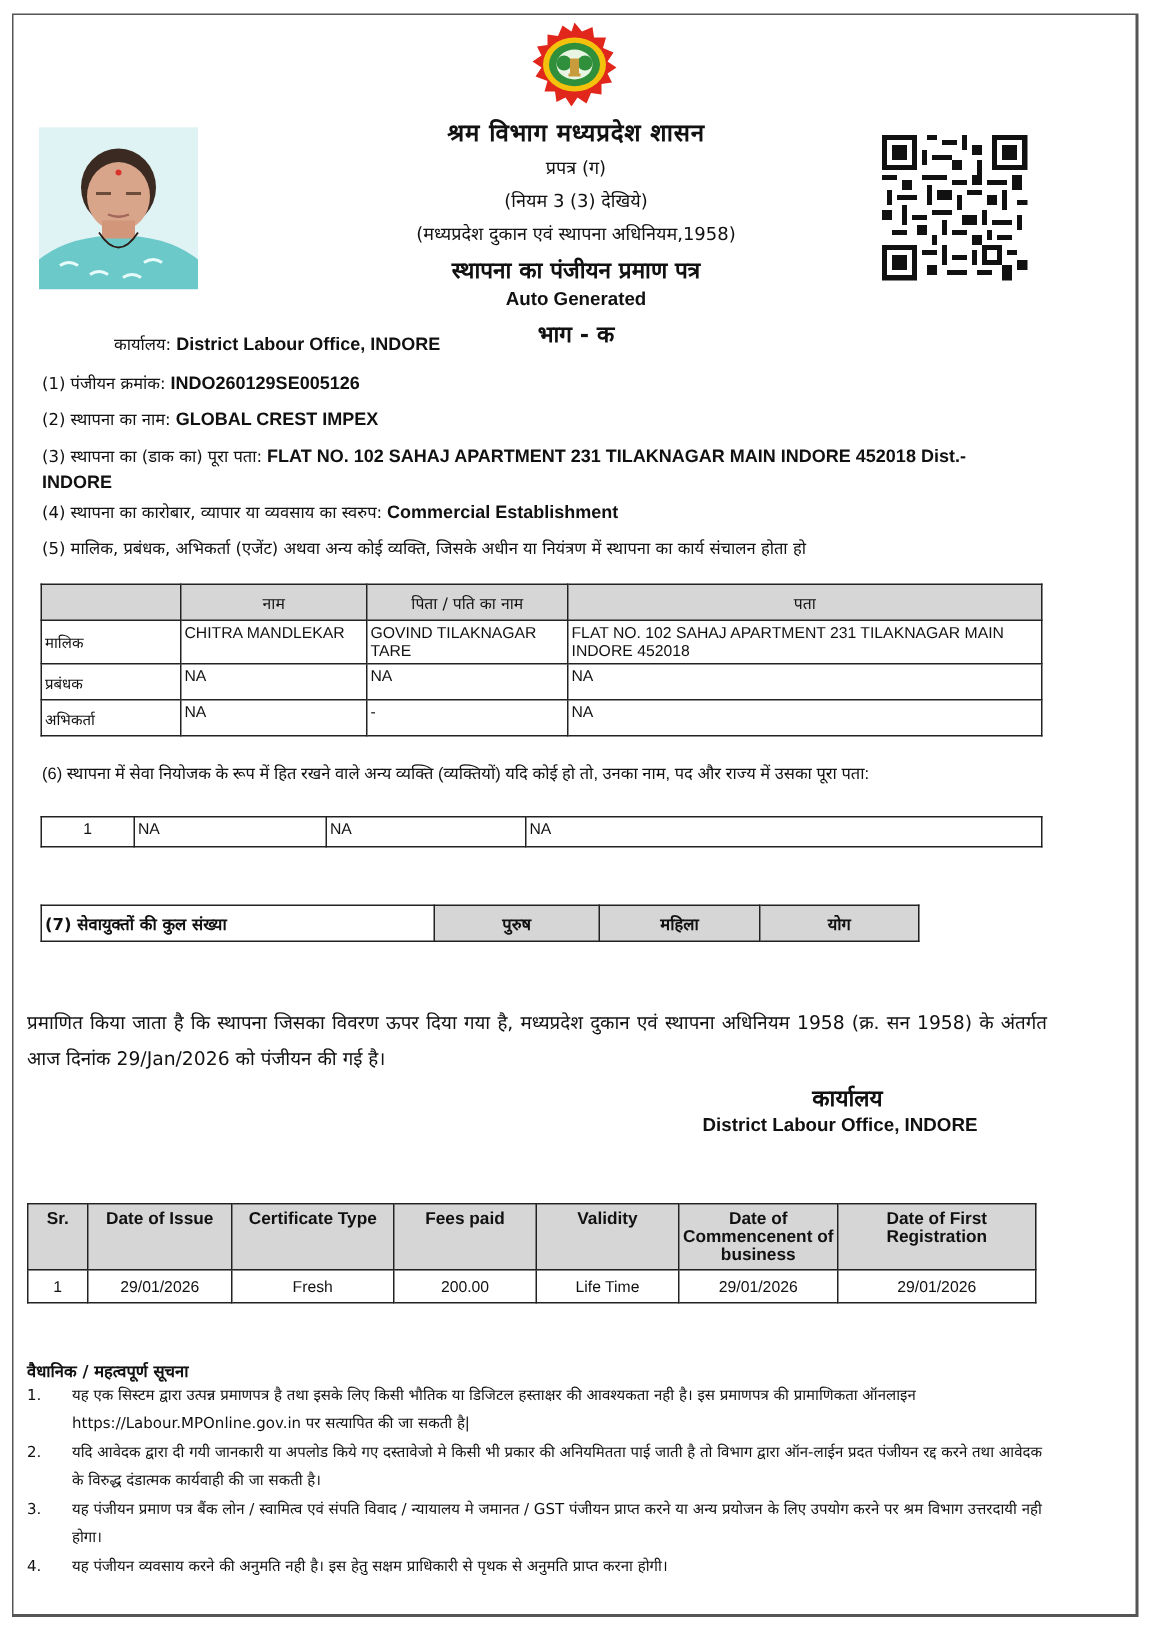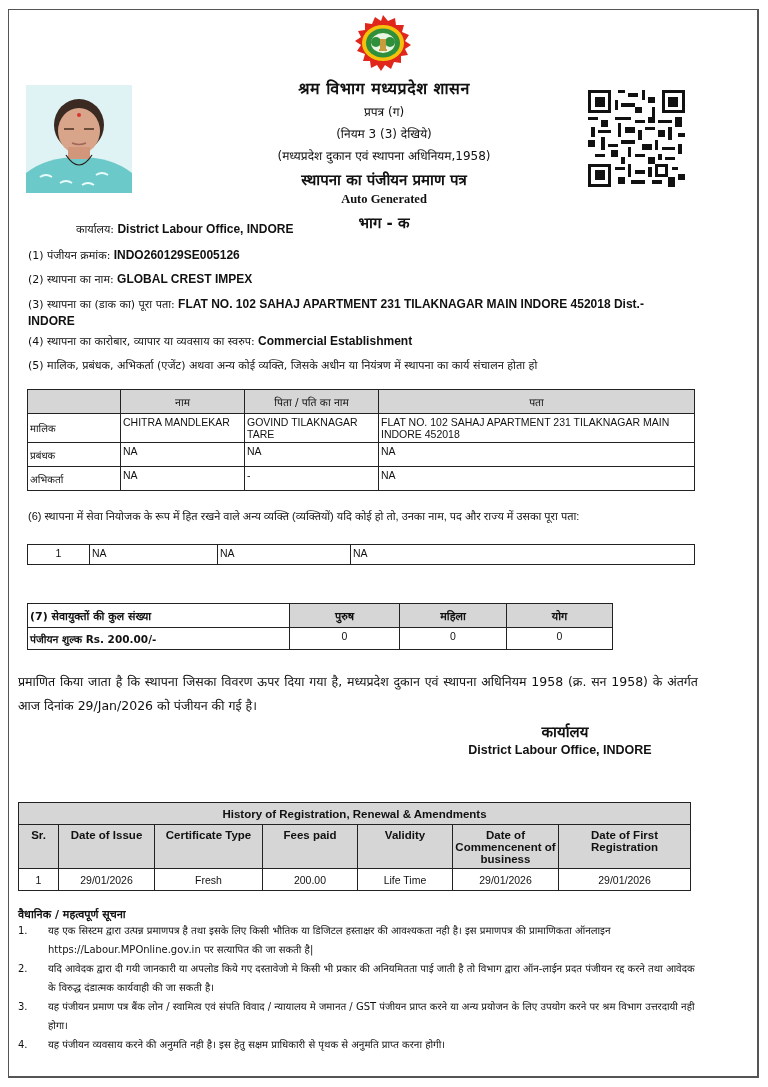--- a/index.html
+++ b/index.html
@@ -6,21 +6,21 @@
   html, body { width: 768px; height: 1087px; background: #ffffff; overflow: hidden; }
   body { font-family: "Liberation Sans", "DejaVu Sans", sans-serif; color: #111; position: relative; }
   .page {
     position: absolute; left: 8px; top: 9px; width: 751px; height: 1069px;
     border: 1.5px solid #555; border-right-width: 2px; border-bottom-width: 2px;
   }
   .abs { position: absolute; }
   .logo { left: 350px; top: 15px; width: 66px; height: 56px; }
   .photo { left: 26px; top: 85px; width: 106px; height: 108px; overflow: hidden; background: #d9f0f3; }
   .qr { left: 588px; top: 90px; width: 97px; height: 97px; background: #fff; }
-  .hdr-line { left: 200px; width: 368px; text-align: center; white-space: nowrap; font-family: Liberation Serif, serif; }
+  .hdr-line { left: 200px; width: 368px; text-align: center; white-space: nowrap; }
   .h1 { top: 77px; font-size: 16px; font-weight: bold; font-family: "DejaVu Sans", sans-serif; letter-spacing: 0.5px; }
   .h2 { top: 103px; font-size: 12px; font-family: "DejaVu Sans", sans-serif; }
   .h3 { top: 125px; font-size: 12px; font-family: "DejaVu Sans", sans-serif; }
   .h4 { top: 147px; font-size: 12px; font-family: "DejaVu Sans", sans-serif; }
   .h5 { top: 169px; font-size: 15px; font-weight: bold; font-family: "DejaVu Sans", sans-serif; }
   .h6 { top: 192px; font-size: 12.5px; font-weight: bold; }
   .h7 { top: 212px; font-size: 15px; font-weight: bold; font-family: "DejaVu Sans", sans-serif; }
 
   .field { left: 28px; font-size: 12px; white-space: nowrap; }
   .field .lbl { font-family: "DejaVu Sans", sans-serif; font-size: 11px; }
@@ -265,47 +265,38 @@
       <col style="width:107px">
       <col>
     </colgroup>
   <tbody>
       <tr>
     <th class="hlabel">(7) सेवायुक्तों की कुल संख्या</th>
     <th>पुरुष</th>
     <th>महिला</th>
     <th>योग</th>
   </tr>
-  <tr>
-    <td class="fee hindi">पंजीयन शुल्क Rs. 200.00/-</td>
-    <td>0</td>
-    <td>0</td>
-    <td>0</td>
-  </tr>
 </tbody>
   </table>
 
 <div class="abs cert">प्रमाणित किया जाता है कि स्थापना जिसका विवरण ऊपर दिया गया है, मध्यप्रदेश दुकान एवं स्थापना अधिनियम 1958 (क्र. सन 1958) के अंतर्गत आज दिनांक 29/Jan/2026 को पंजीयन की गई है।</div>
 <div class="abs sig1">कार्यालय</div>
 <div class="abs sig2">District Labour Office, INDORE</div>
 
 <table class="th">
   <colgroup>
     <col style="width:40px">
       <col style="width:96px">
       <col style="width:108px">
       <col style="width:95px">
     <col style="width:95px">
       <col style="width:106px">
       <col>
   </colgroup>
   <tbody>
-      <tr>
-    <th class="title" colspan="7">History of Registration, Renewal &amp; Amendments</th>
-  </tr>
   <tr class="cols">
     <th>Sr.</th>
     <th>Date of  Issue</th>
     <th>Certificate Type</th>
     <th>Fees paid</th>
     <th>Validity</th>
     <th>Date of Commencenent of business</th>
     <th>Date of First Registration</th>
   </tr>
   <tr>

